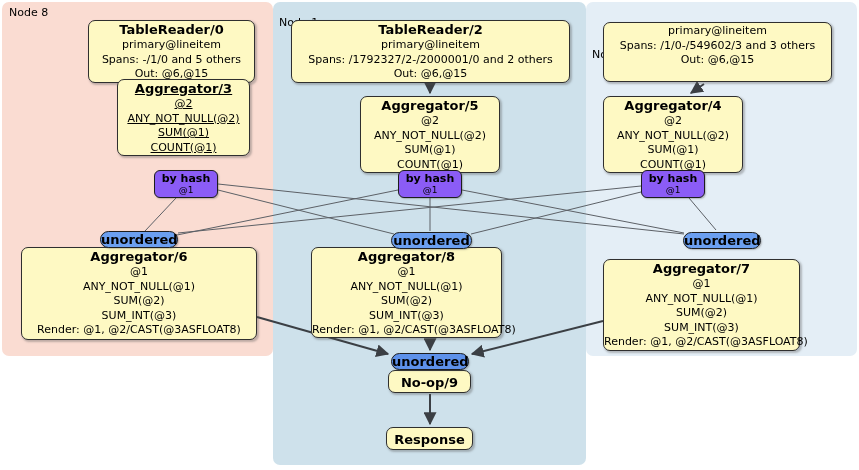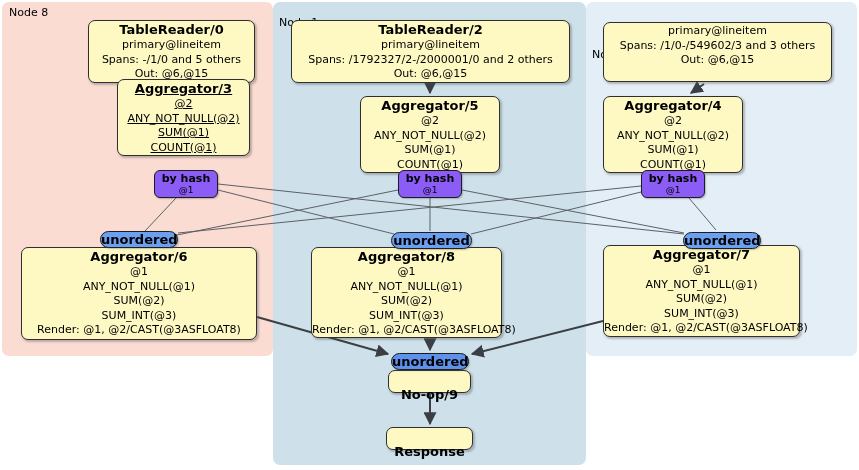--- a/index.html
+++ b/index.html
@@ -14,21 +14,21 @@
   .stream{stroke:#5c6066;stroke-width:1;fill:none;}
   .arrow{stroke:#3b3f44;stroke-width:2;fill:none;}
   .nodebox{
     position:absolute;box-sizing:border-box;background:#fef9c3;
     border:1px solid #2f2f2f;border-radius:7px;text-align:center;
     font-size:11px;line-height:14.5px;z-index:2;
     box-shadow:1.5px 1.5px 2px rgba(80,80,80,0.35);
     padding-top:1px;white-space:nowrap;
   }
   .box-title{font-weight:bold;font-size:13px;line-height:16px;}
-  .plain-title{padding-top:15px;}
+  .plain-title{padding-top:3px;}
   .router{
     position:absolute;box-sizing:border-box;border:1px solid #1d1d1d;
     text-align:center;z-index:3;box-shadow:1px 1px 1.5px rgba(80,80,80,0.35);
   }
   .byhash{
     background:#8b5cf6;border-radius:6px;
   }
   .byhash .r-label{font-weight:bold;font-size:11px;line-height:13px;margin-top:1px;}
   .byhash .r-sub{font-size:9px;line-height:10px;}
   .unordered{
@@ -156,21 +156,21 @@
 
   <div class="router byhash" style="left:641px;top:170px;width:64px;height:28px;">
     <div class="r-label">by hash</div>
     <div class="r-sub">@1</div>
   </div>
 
   <div class="router unordered" style="left:683px;top:232px;width:78px;height:17px;">
     <span>unordered</span>
   </div>
 
-  <div class="nodebox" style="left:603px;top:245px;width:197px;height:92px;">
+  <div class="nodebox" style="left:603px;top:259px;width:197px;height:92px;">
     <div class="box-title">Aggregator/7</div>
     <div class="bl">@1</div>
     <div class="bl">ANY_NOT_NULL(@1)</div>
     <div class="bl">SUM(@2)</div>
     <div class="bl">SUM_INT(@3)</div>
     <div class="bl">Render: @1, @2/CAST(@3ASFLOAT8)</div>
   </div>
 
   <div class="router unordered final" style="left:391px;top:353px;width:78px;height:17px;">
     <span>unordered</span>

